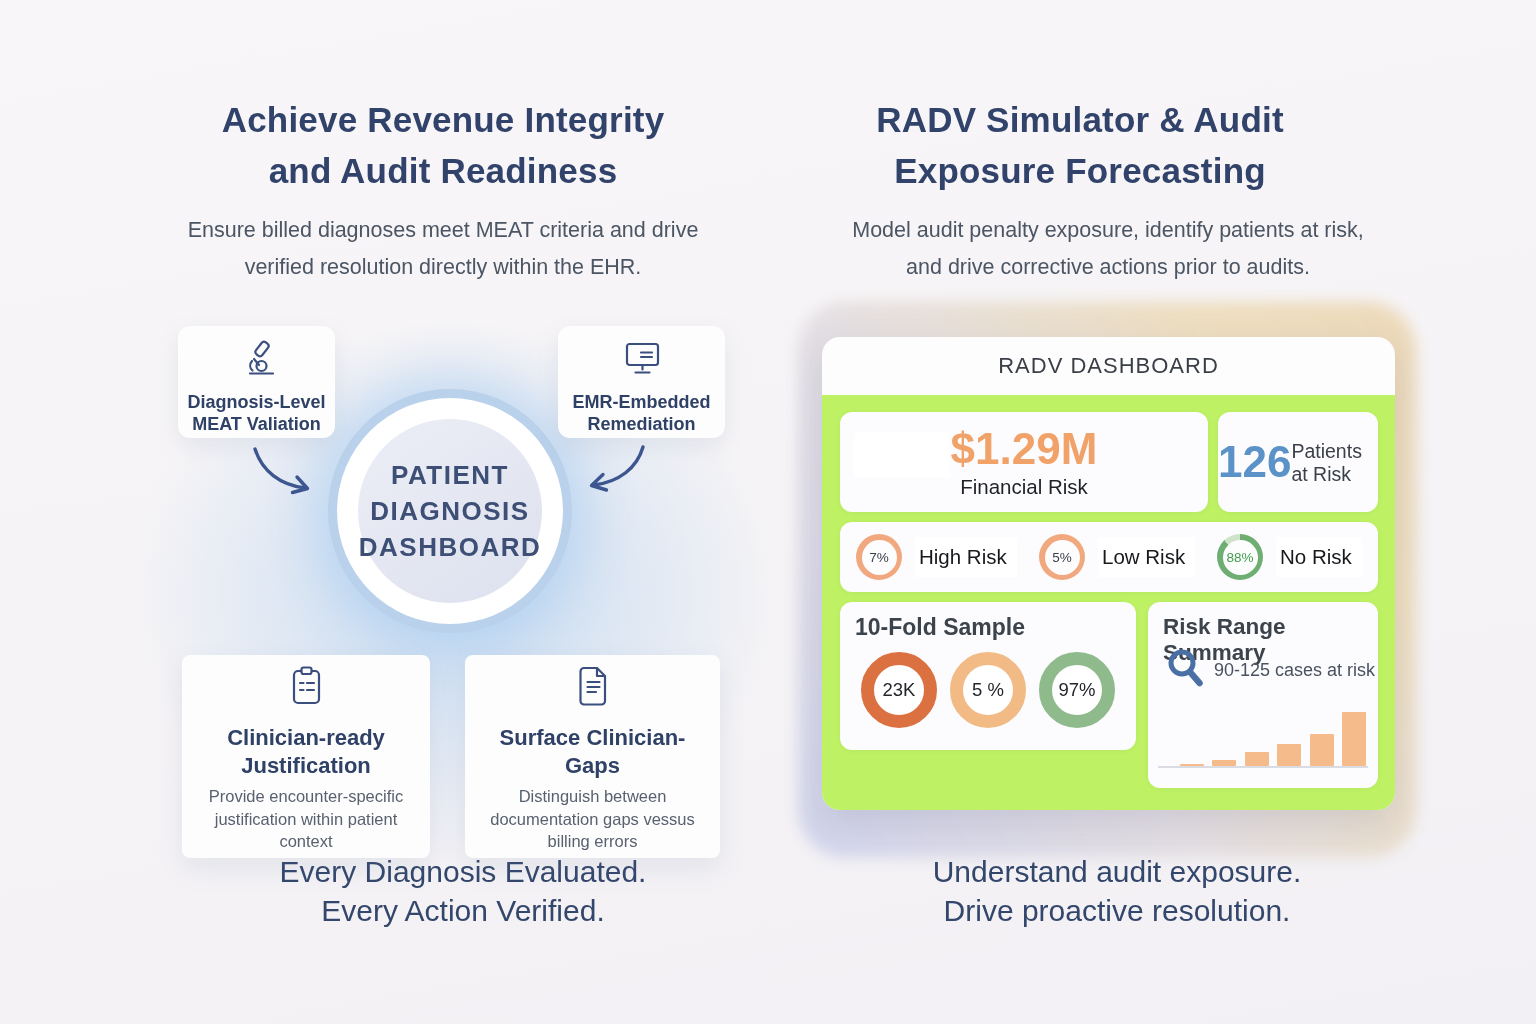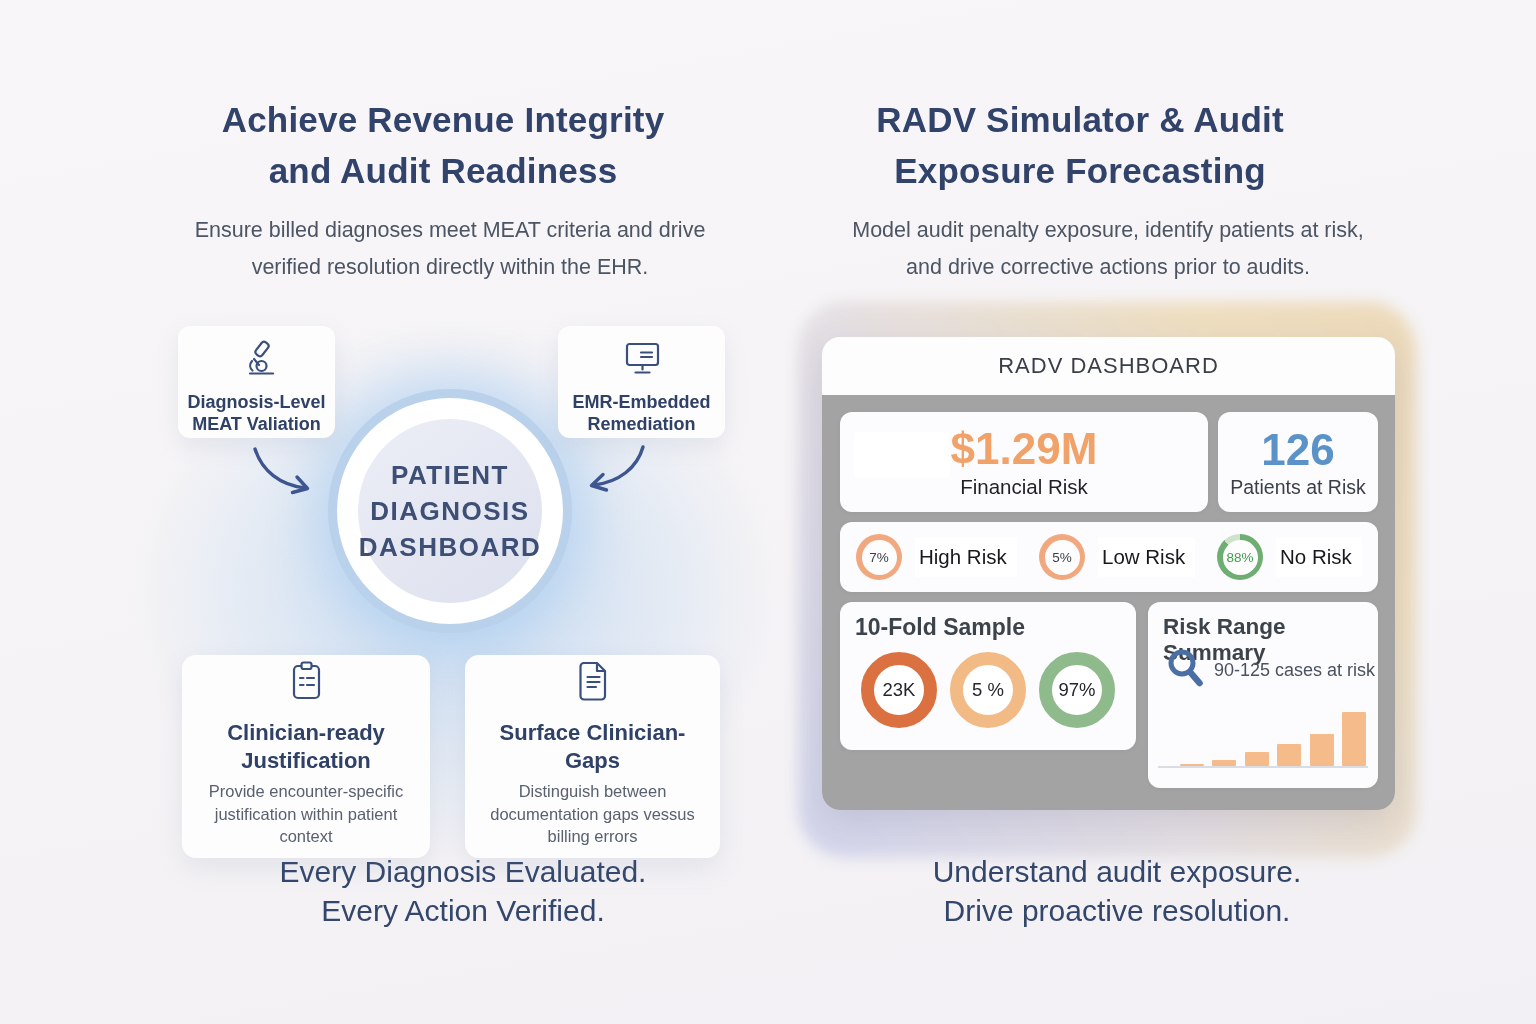--- a/index.html
+++ b/index.html
@@ -22,23 +22,23 @@
   .tagline { position:absolute; top:852px; width:640px; text-align:center;
     font-size:30px; font-weight:500; color:#33466b; line-height:39px; }
 
   
   .mini-card { position:absolute; background:#fdfdfe; border-radius:12px;
     box-shadow:0 8px 22px rgba(110,130,170,.13); display:flex; flex-direction:column;
     align-items:center; padding-top:13px; z-index:2; }
   .mini-card .ttl { font-size:18px; font-weight:700; color:#2f4166; text-align:center;
     line-height:22px; margin-top:8px; width:140px; }
 
-  .big-card { position:absolute; background:#fdfdfe; border-radius:14px;
+  .big-card { position:absolute; background:#fdfdfe; border-radius:8px;
     box-shadow:0 10px 26px rgba(110,130,170,.13); display:flex; flex-direction:column;
-    align-items:center; padding-top:4px; z-index:2; }
+    align-items:center; padding-top:4px; z-index:2;justify-content:center; }
   .big-card .ttl { font-size:22px; font-weight:600; color:#2f4166; text-align:center;
     line-height:28px; margin-top:12px; width:210px; }
   .big-card .bod { font-size:16.5px; color:#59616f; text-align:center; line-height:22.5px;
     margin-top:5px; width:215px; }
 
   
   .circle-outer { position:absolute; left:328px; top:389px; width:244px; height:244px;
     border-radius:50%; background:#b9d1ea; box-shadow:0 0 46px 18px rgba(160,200,240,.45); z-index:1; }
   .circle-mid { position:absolute; inset:9px; border-radius:50%; background:#ffffff; }
   .circle-inner { position:absolute; inset:21px; border-radius:50%;
@@ -48,32 +48,32 @@
     letter-spacing:1.5px; line-height:36px;text-align:right; }
 
   .arrow-svg { position:absolute; z-index:2; }
 
   
   .dash { position:absolute; left:822px; top:337px; width:573px; height:473px;
     background:#fdfdfe; border-radius:18px; box-shadow:0 14px 34px rgba(90,90,130,.16); z-index:2; }
   .dash-header { height:58px; display:flex; align-items:center; justify-content:center;
     font-size:22px; font-weight:500; color:#3a3f47; letter-spacing:1px; }
   .dash-body { position:absolute; left:0; right:0; top:58px; bottom:0;
-    background:#a3a3a3; border-radius:0 0 18px 18px; }
+    background:#bef264; border-radius:0 0 18px 18px; }
 
   .dcard { position:absolute; background:#fcfcfe; border-radius:12px;
     box-shadow:0 1px 5px rgba(30,40,80,.05); }
   .card-financial { left:18px; top:17px; width:368px; height:100px;
     display:flex; flex-direction:column; align-items:center; justify-content:center; }
   .white-patch { position:absolute; left:14px; top:20px; width:96px; height:46px;
     background:#ffffff; border-radius:3px; }
   .stat-val { font-size:44px; font-weight:700; line-height:48px; }
   .stat-lab { font-size:20.5px; color:#1e2127; margin-top:2px; }
   .card-patients { left:396px; top:17px; width:160px; height:100px;
-    display:flex; flex-direction:column; align-items:center; justify-content:center; }
+    display:flex; flex-direction:row; align-items:center; justify-content:center; }
   .card-patients .stat-lab { color:#3a3f48; font-size:19.5px; }
 
   .card-riskrow { left:18px; top:127px; width:538px; height:70px;
     display:flex; align-items:center; padding:0 16px; }
   .risk-item { display:flex; align-items:center; gap:13px; }
   .risk-item.i0 { width:183px; } .risk-item.i1 { width:178px; }
   .risk-ring { position:relative; width:46px; height:46px; border-radius:50%; flex:0 0 auto; }
   .ring-hole { position:absolute; inset:5.5px; background:#fdfdfe; border-radius:50%;
     display:flex; align-items:center; justify-content:center; }
   .ring-pct { font-size:13.5px; font-weight:500; }
@@ -108,21 +108,21 @@
 
 <div class="canvas">
 
   <div class="glow-blue"></div>
   <div class="halo"></div>
 
   <div class="col-title" style="left:93px;">
     <div>Achieve Revenue Integrity</div>
     <div>and Audit Readiness</div>
   </div>
-  <div class="col-sub" style="left:140px; width:620px;">
+  <div class="col-sub" style="left:133px; width:620px;">
     <div>Ensure billed diagnoses meet MEAT criteria and drive</div>
     <div>verified resolution directly within the EHR.</div>
   </div>
 
   <div class="mini-card" style="left:178px; top:326px; width:157px; height:112px;">
     <span>
       <svg width="40" height="40" viewBox="0 0 40 40" class="icon-stroke">
         <rect x="21" y="2.5" width="8" height="15" rx="3" transform="rotate(38 25 10)"></rect>
         <path d="M17 20 l5 6"></path>
         <circle cx="24.5" cy="27" r="5"></circle>

